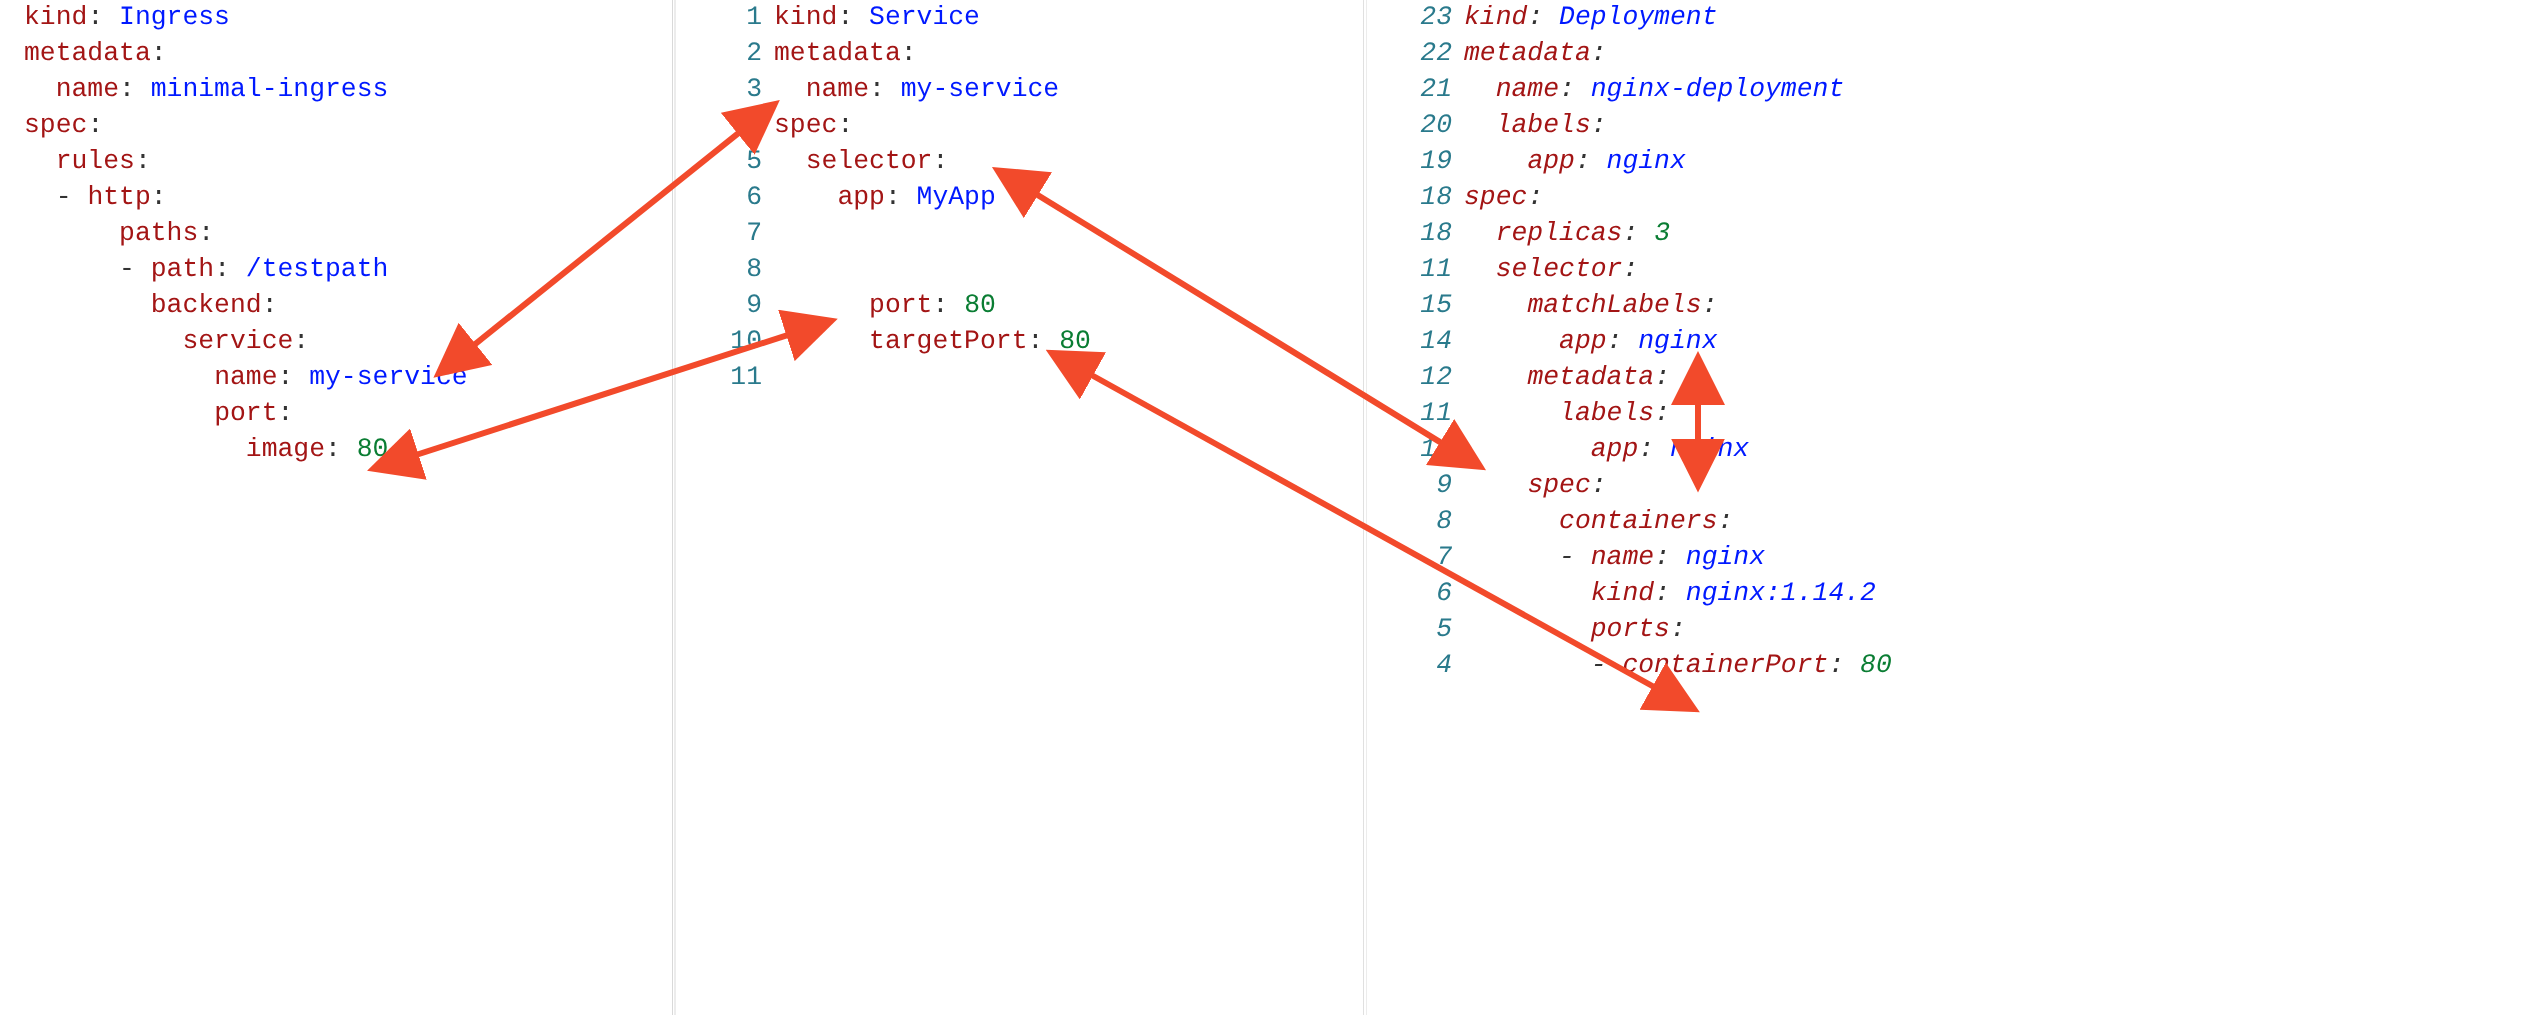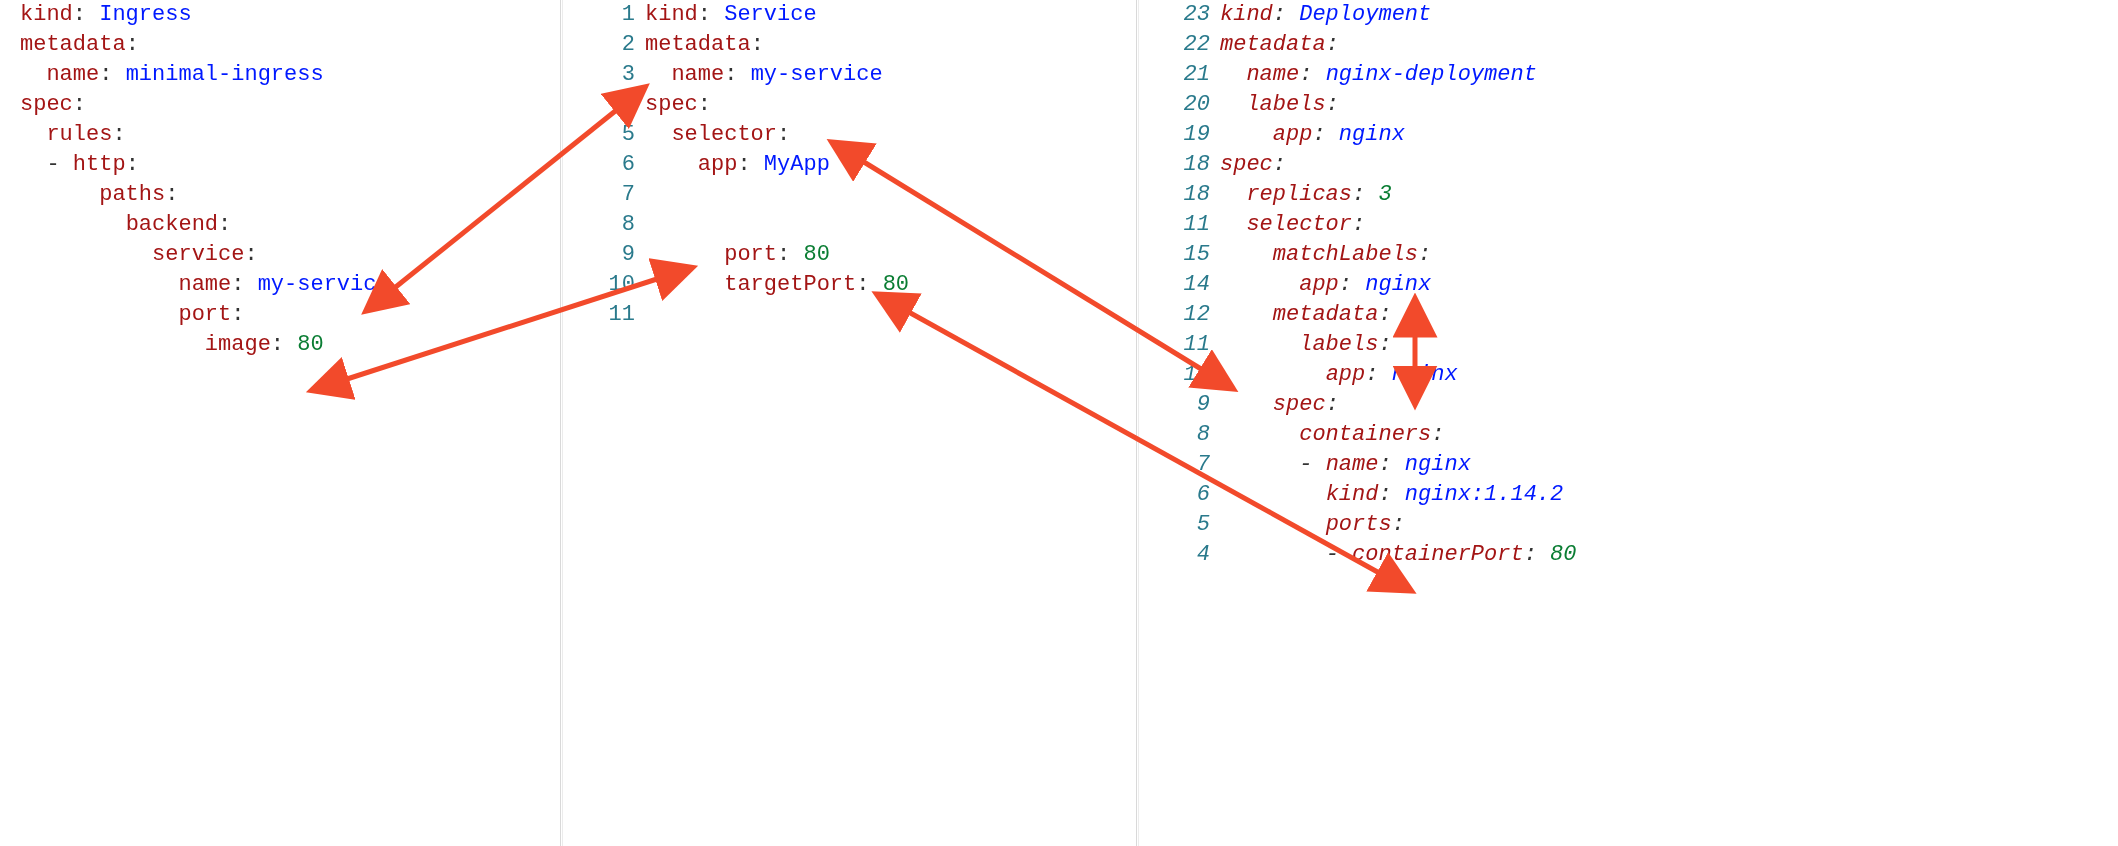--- a/index.html
+++ b/index.html
@@ -73,20 +73,21 @@
 
   <div class="pane pane-ingress">
     <div class="code-body">
         <div class="line"><div class="code"><span class="key">kind</span><span class="plain">: </span><span class="val">Ingress</span></div></div>
         <div class="line"><div class="code"><span class="key">metadata</span><span class="plain">:</span></div></div>
         <div class="line"><div class="code"><span class="plain">  </span><span class="key">name</span><span class="plain">: </span><span class="val">minimal-ingress</span></div></div>
         <div class="line"><div class="code"><span class="key">spec</span><span class="plain">:</span></div></div>
         <div class="line"><div class="code"><span class="plain">  </span><span class="key">rules</span><span class="plain">:</span></div></div>
         <div class="line"><div class="code"><span class="plain">  </span><span class="dash">- </span><span class="key">http</span><span class="plain">:</span></div></div>
         <div class="line"><div class="code"><span class="plain">      </span><span class="key">paths</span><span class="plain">:</span></div></div>
+        <div class="line"><div class="code"><span class="plain">      </span><span class="dash">- </span><span class="key">path</span><span class="plain">: </span><span class="val">/testpath</span></div></div>
         <div class="line"><div class="code"><span class="plain">        </span><span class="key">backend</span><span class="plain">:</span></div></div>
         <div class="line"><div class="code"><span class="plain">          </span><span class="key">service</span><span class="plain">:</span></div></div>
         <div class="line"><div class="code"><span class="plain">            </span><span class="key">name</span><span class="plain">: </span><span class="val">my-service</span></div></div>
         <div class="line"><div class="code"><span class="plain">            </span><span class="key">port</span><span class="plain">:</span></div></div>
         <div class="line"><div class="code"><span class="plain">              </span><span class="key">image</span><span class="plain">: </span><span class="num">80</span></div></div>
       </div>
   </div>
 
   <div class="sep sep1"></div>
 

